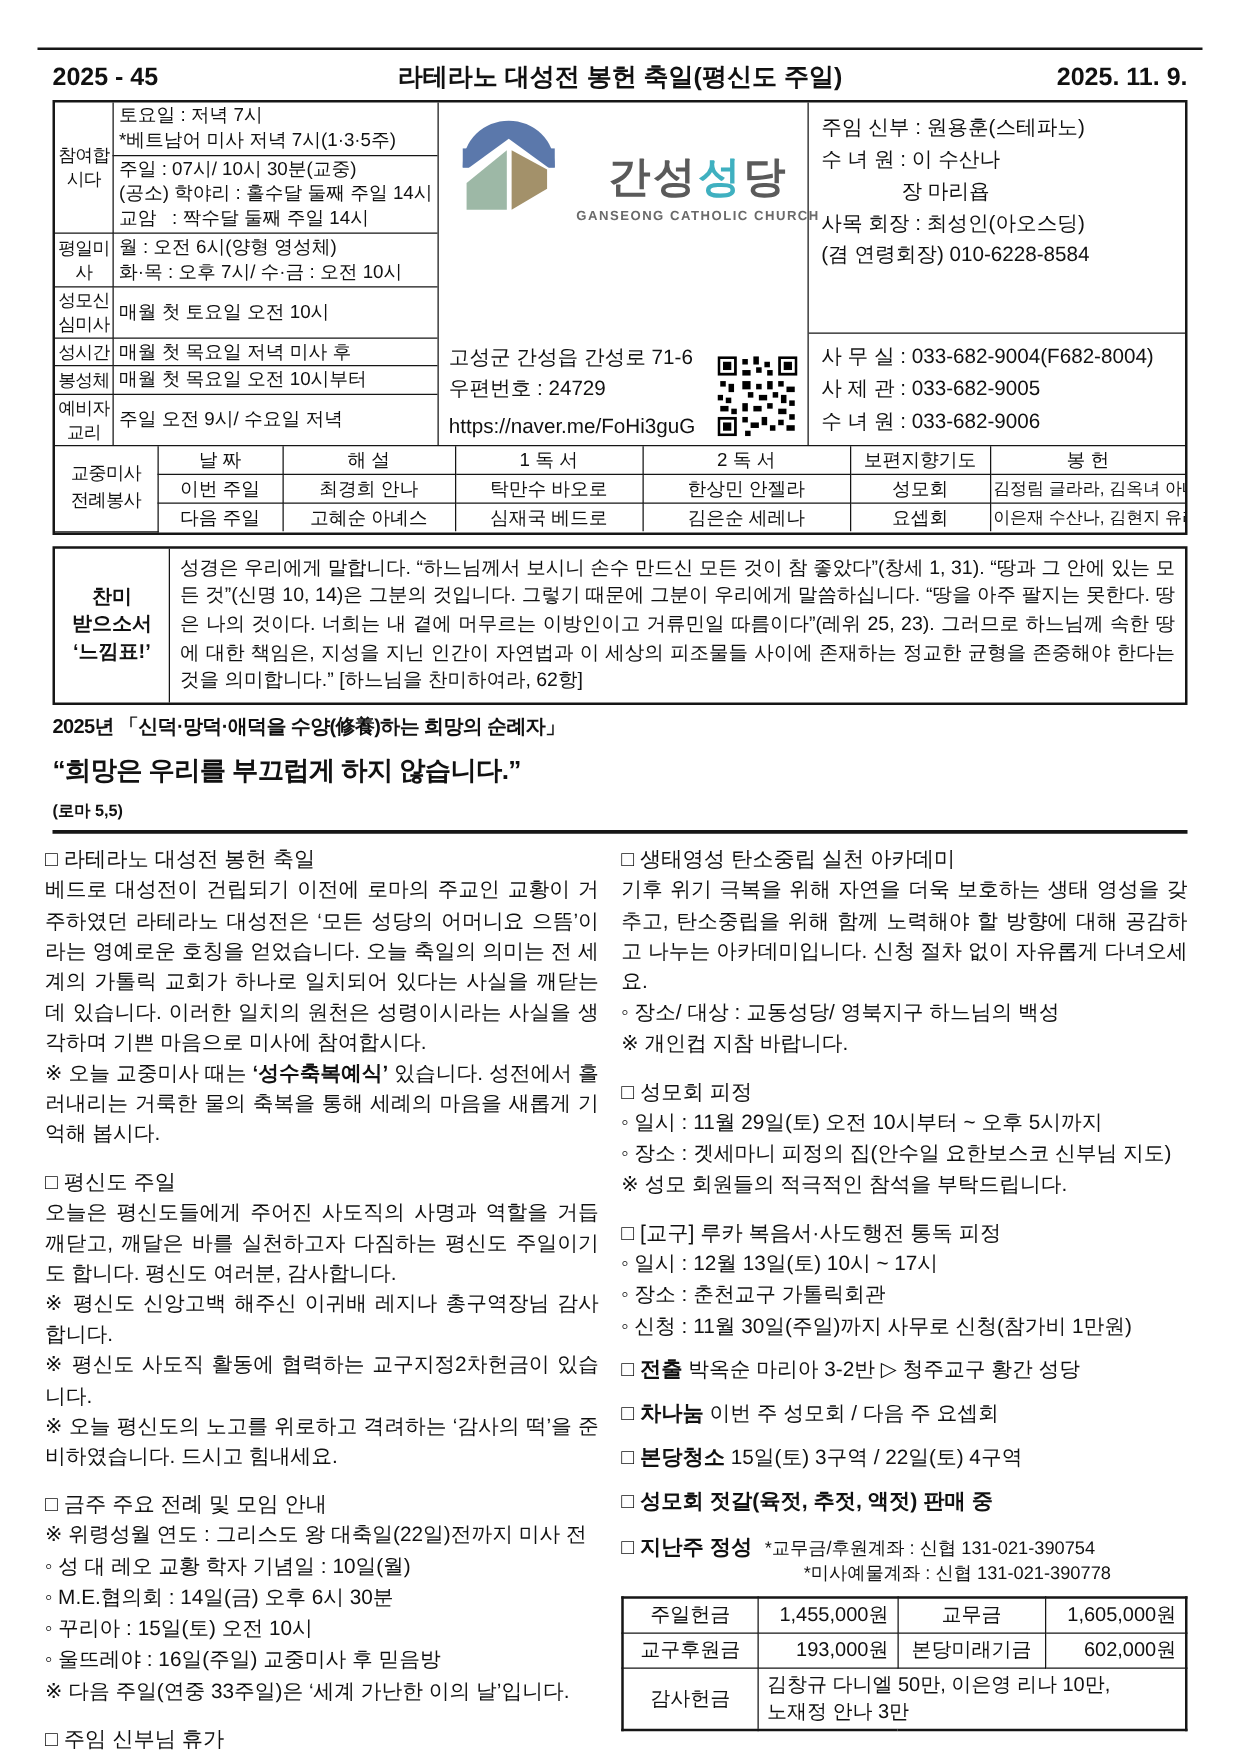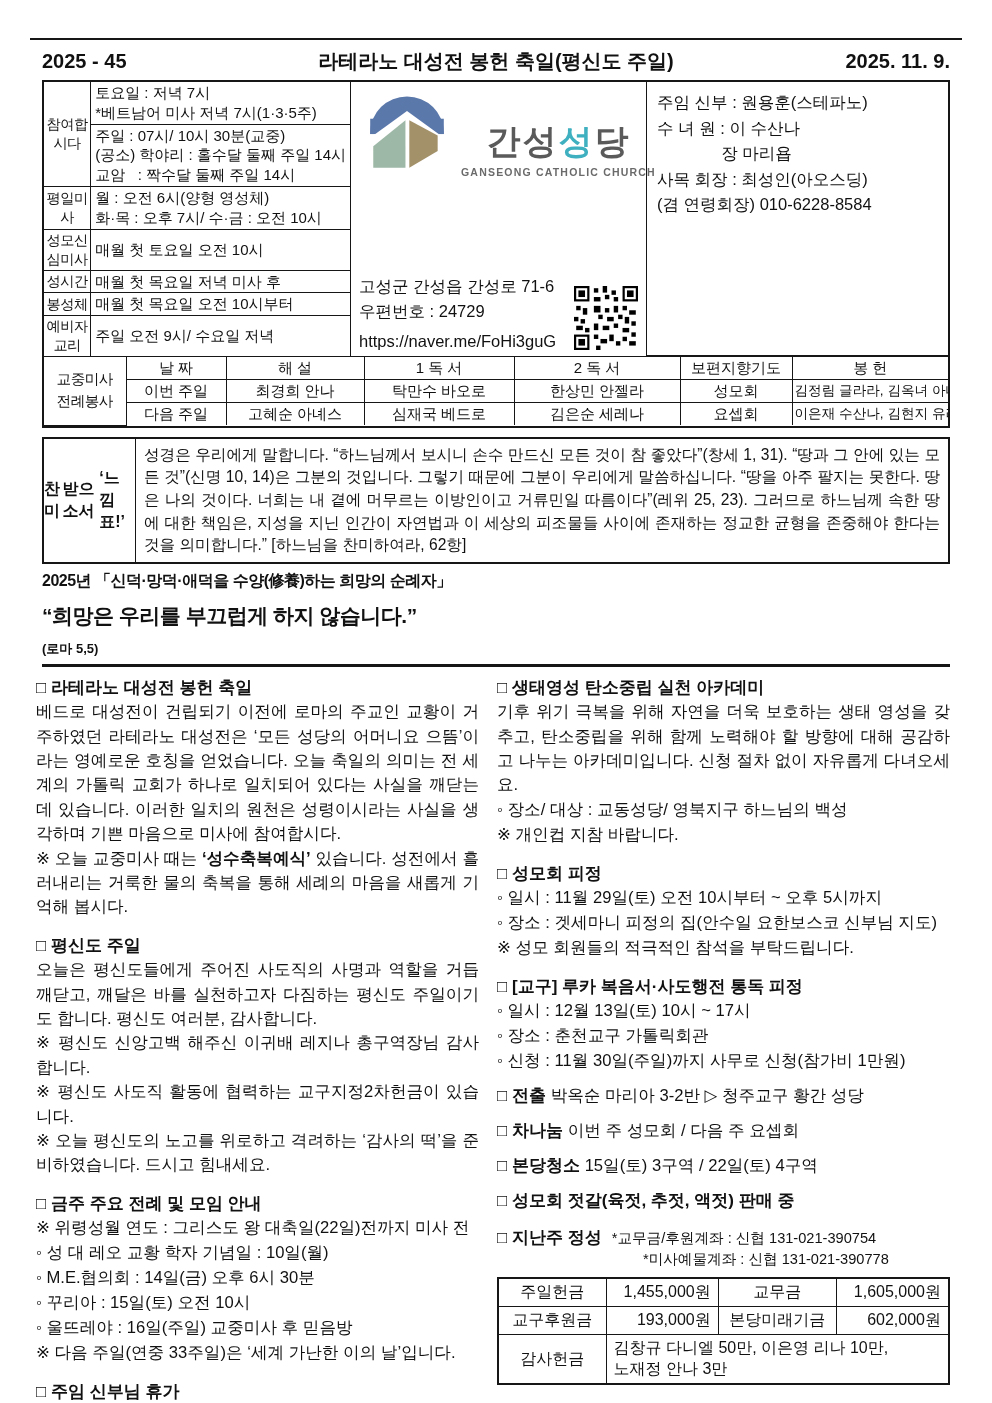--- a/index.html
+++ b/index.html
@@ -60,38 +60,38 @@
   .lit td { border:1px solid #161616; padding:1.5px 2px; }
   .lit td:first-child { border-left:none; }
   .lit td:last-child { border-right:none; }
   .lit tr:first-child td { border-top:none; }
   .lit tr:last-child td { border-bottom:none; }
   .lit .biglbl { font-size:14.6px; letter-spacing:-0.5px; line-height:1.5; }
   .lit .tight { font-size:13.6px; white-space:nowrap; overflow:hidden; }
 
   
   .laudato { margin:9px 12px 0 12px; border:2px solid #161616; display:flex; }
-  .laudato .lbl { width:92px; border-right:1px solid #161616; display:flex; 
+  .laudato .lbl { width:92px; border-right:1px solid #161616; display:flex; flex-direction:column;
                   justify-content:center; align-items:center; font-weight:bold; font-size:16px; line-height:1.4; }
   .laudato .txt { flex:1; padding:5px 8px; font-size:15.6px; line-height:1.45; text-align:justify; }
 
   
   .slogan { margin:7px 12px 0 12px; padding-bottom:6px; border-bottom:3px solid #161616;
             display:flex; align-items:baseline; justify-content:center; gap:10px;flex-direction:column; }
   .slogan .s-left  { font-size:16px; font-weight:bold; letter-spacing:-0.5px; }
   .slogan .s-quote { font-size:21px; font-weight:bold; letter-spacing:-0.5px; }
   .slogan .s-ref   { font-size:13px; font-weight:bold; }
 
   
   .columns { display:flex; gap:18px; margin:8px 12px 0 6px; }
   .colL { width:443px; }
   .colR { flex:1; }
   .sec { margin-top:13px; }
   .sec:first-child { margin-top:0; }
-  .sec-title { font-weight:bold; font-size:17px; line-height:1.5; }
+  .sec-title { font-weight:normal; font-size:17px; line-height:1.5; }
   .para { font-size:16.6px; line-height:1.47; text-align:justify; }
   .item { font-size:16.6px; line-height:1.5; }
   .inline-sec { margin-top:9px; font-size:16.6px; line-height:1.5; }
   .inline-sec b { font-size:17px; }
   .subnote { font-size:14.4px; margin-left:14px; line-height:1.45; }
 
   
   .off-head { display:flex; align-items:baseline; gap:10px; margin-top:13px; }
   .off-title { font-weight:bold; font-size:17px; }
   .off-acct { font-size:14.6px; }
@@ -242,20 +242,25 @@
       </div>
 
       <div class="col-right">
         <div class="pastor-block">
           <div class="c-line">주임 신부 : 원용훈(스테파노)</div>
           <div class="c-line">수 녀 원 : 이 수산나</div>
           <div class="c-line">&nbsp;&nbsp;&nbsp;&nbsp;&nbsp;&nbsp;&nbsp;&nbsp;&nbsp;&nbsp;&nbsp;&nbsp;&nbsp;&nbsp;장 마리욥</div>
           <div class="c-line">사목 회장 : 최성인(아오스딩)</div>
           <div class="c-line">(겸 연령회장) 010-6228-8584</div>
         </div>
+        <div class="office-block">
+          <div class="c-line">사 무 실 : 033-682-9004(F682-8004)</div>
+          <div class="c-line">사 제 관 : 033-682-9005</div>
+          <div class="c-line">수 녀 원 : 033-682-9006</div>
+        </div>
       </div>
     </div>
 
     <div class="liturgy">
       <table class="lit">
         <colgroup>
           <col style="width:82px">
             <col style="width:100px">
             <col style="width:138px">
             <col style="width:150px">

